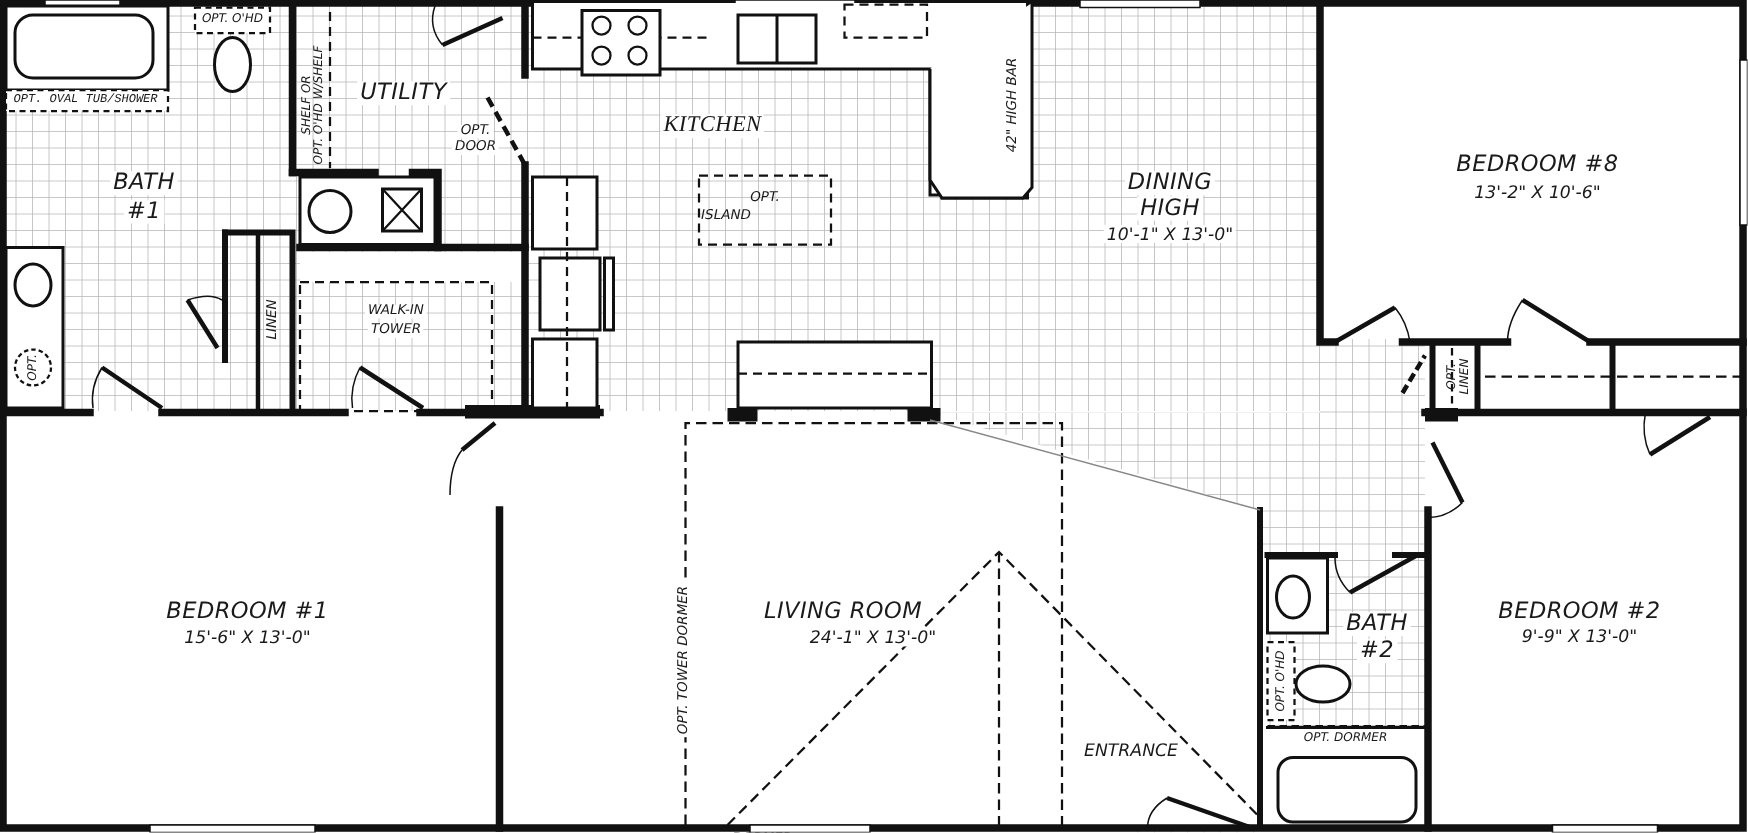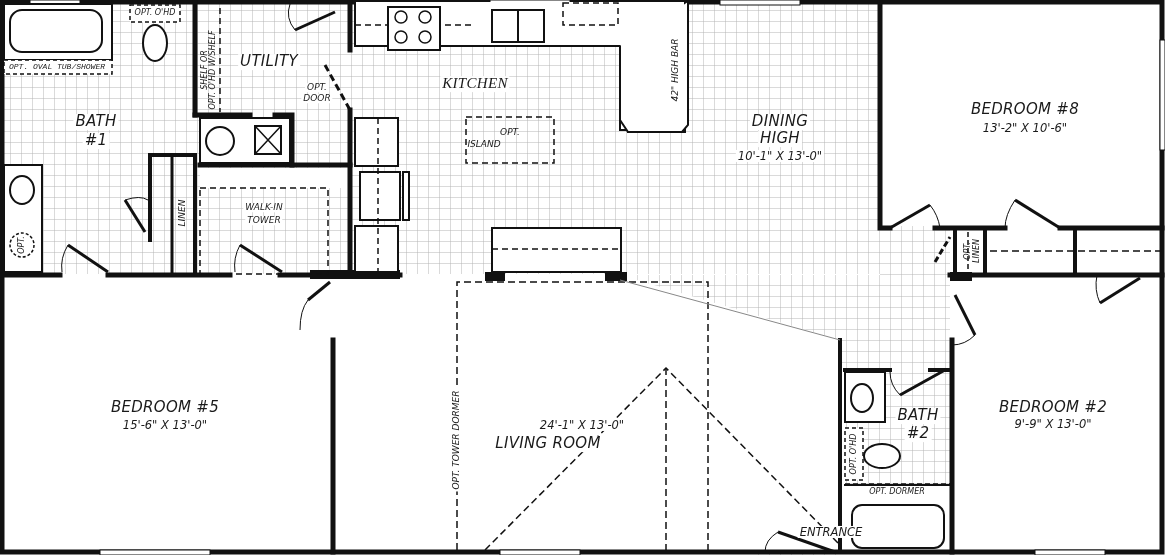--- a/index.html
+++ b/index.html
@@ -174,31 +174,31 @@
 
 <div class="lbl room" style="left:96px;top:122px;">BATH</div>
 <div class="lbl room" style="left:96px;top:141px;">#1</div>
 <div class="lbl room" style="left:269px;top:62px;">UTILITY</div>
 <div class="lbl room" style="left:475px;top:84px;font-family:Liberation Serif, serif;">KITCHEN</div>
 <div class="lbl room" style="left:780px;top:122px;text-align:center;">DINING</div>
 <div class="lbl room" style="left:780px;top:139px;">HIGH</div>
 <div class="lbl dim" style="left:780px;top:156px;">10'-1" X 13'-0"</div>
 <div class="lbl room" style="left:1025px;top:110px;">BEDROOM #8</div>
 <div class="lbl dim" style="left:1025px;top:128px;">13'-2" X 10'-6"</div>
-<div class="lbl room" style="left:165px;top:408px;">BEDROOM #5</div>
+<div class="lbl room" style="left:165px;top:408px;">BEDROOM #1</div>
 <div class="lbl dim" style="left:165px;top:425px;">15'-6" X 13'-0"</div>
-<div class="lbl room" style="left:548px;top:408px;margin-top:36px;">LIVING ROOM</div>
+<div class="lbl room" style="left:562px;top:408px;">LIVING ROOM</div>
 <div class="lbl dim" style="left:582px;top:425px;">24'-1" X 13'-0"</div>
 <div class="lbl room" style="left:918px;top:416px;">BATH</div>
 <div class="lbl room" style="left:918px;top:434px;">#2</div>
 <div class="lbl room" style="left:1053px;top:408px;font-style:italic;">BEDROOM #2</div>
 <div class="lbl dim" style="left:1053px;top:424px;">9'-9" X 13'-0"</div>
 <div class="lbl small" style="left:264px;top:208px;font-style:italic;">WALK-IN</div>
 <div class="lbl small" style="left:264px;top:221px;">TOWER</div>
-<div class="lbl dim" style="left:831px;top:500px;margin-top:32px;">ENTRANCE</div>
+<div class="lbl dim" style="left:754px;top:500px;">ENTRANCE</div>
 
 <div class="lbl tiny" style="left:155px;top:13px;">OPT. O'HD</div>
 <div class="lbl tiny" style="left:57px;top:67px;font-family:Liberation Mono, monospace;">OPT. OVAL TUB/SHOWER</div>
 <div class="lbl tiny vert nobg" style="left:205px;top:70px;">SHELF OR</div>
 <div class="lbl tiny vert nobg" style="left:213px;top:70px;">OPT. O'HD W/SHELF</div>
 <div class="lbl small" style="left:317px;top:88px;">OPT.</div>
 <div class="lbl small" style="left:317px;top:99px;">DOOR</div>
 <div class="lbl small nobg" style="left:510px;top:133px;">OPT.</div>
 <div class="lbl small nobg" style="left:484px;top:145px;">ISLAND</div>
 <div class="lbl small vert nobg" style="left:676px;top:70px;">42" HIGH BAR</div>

